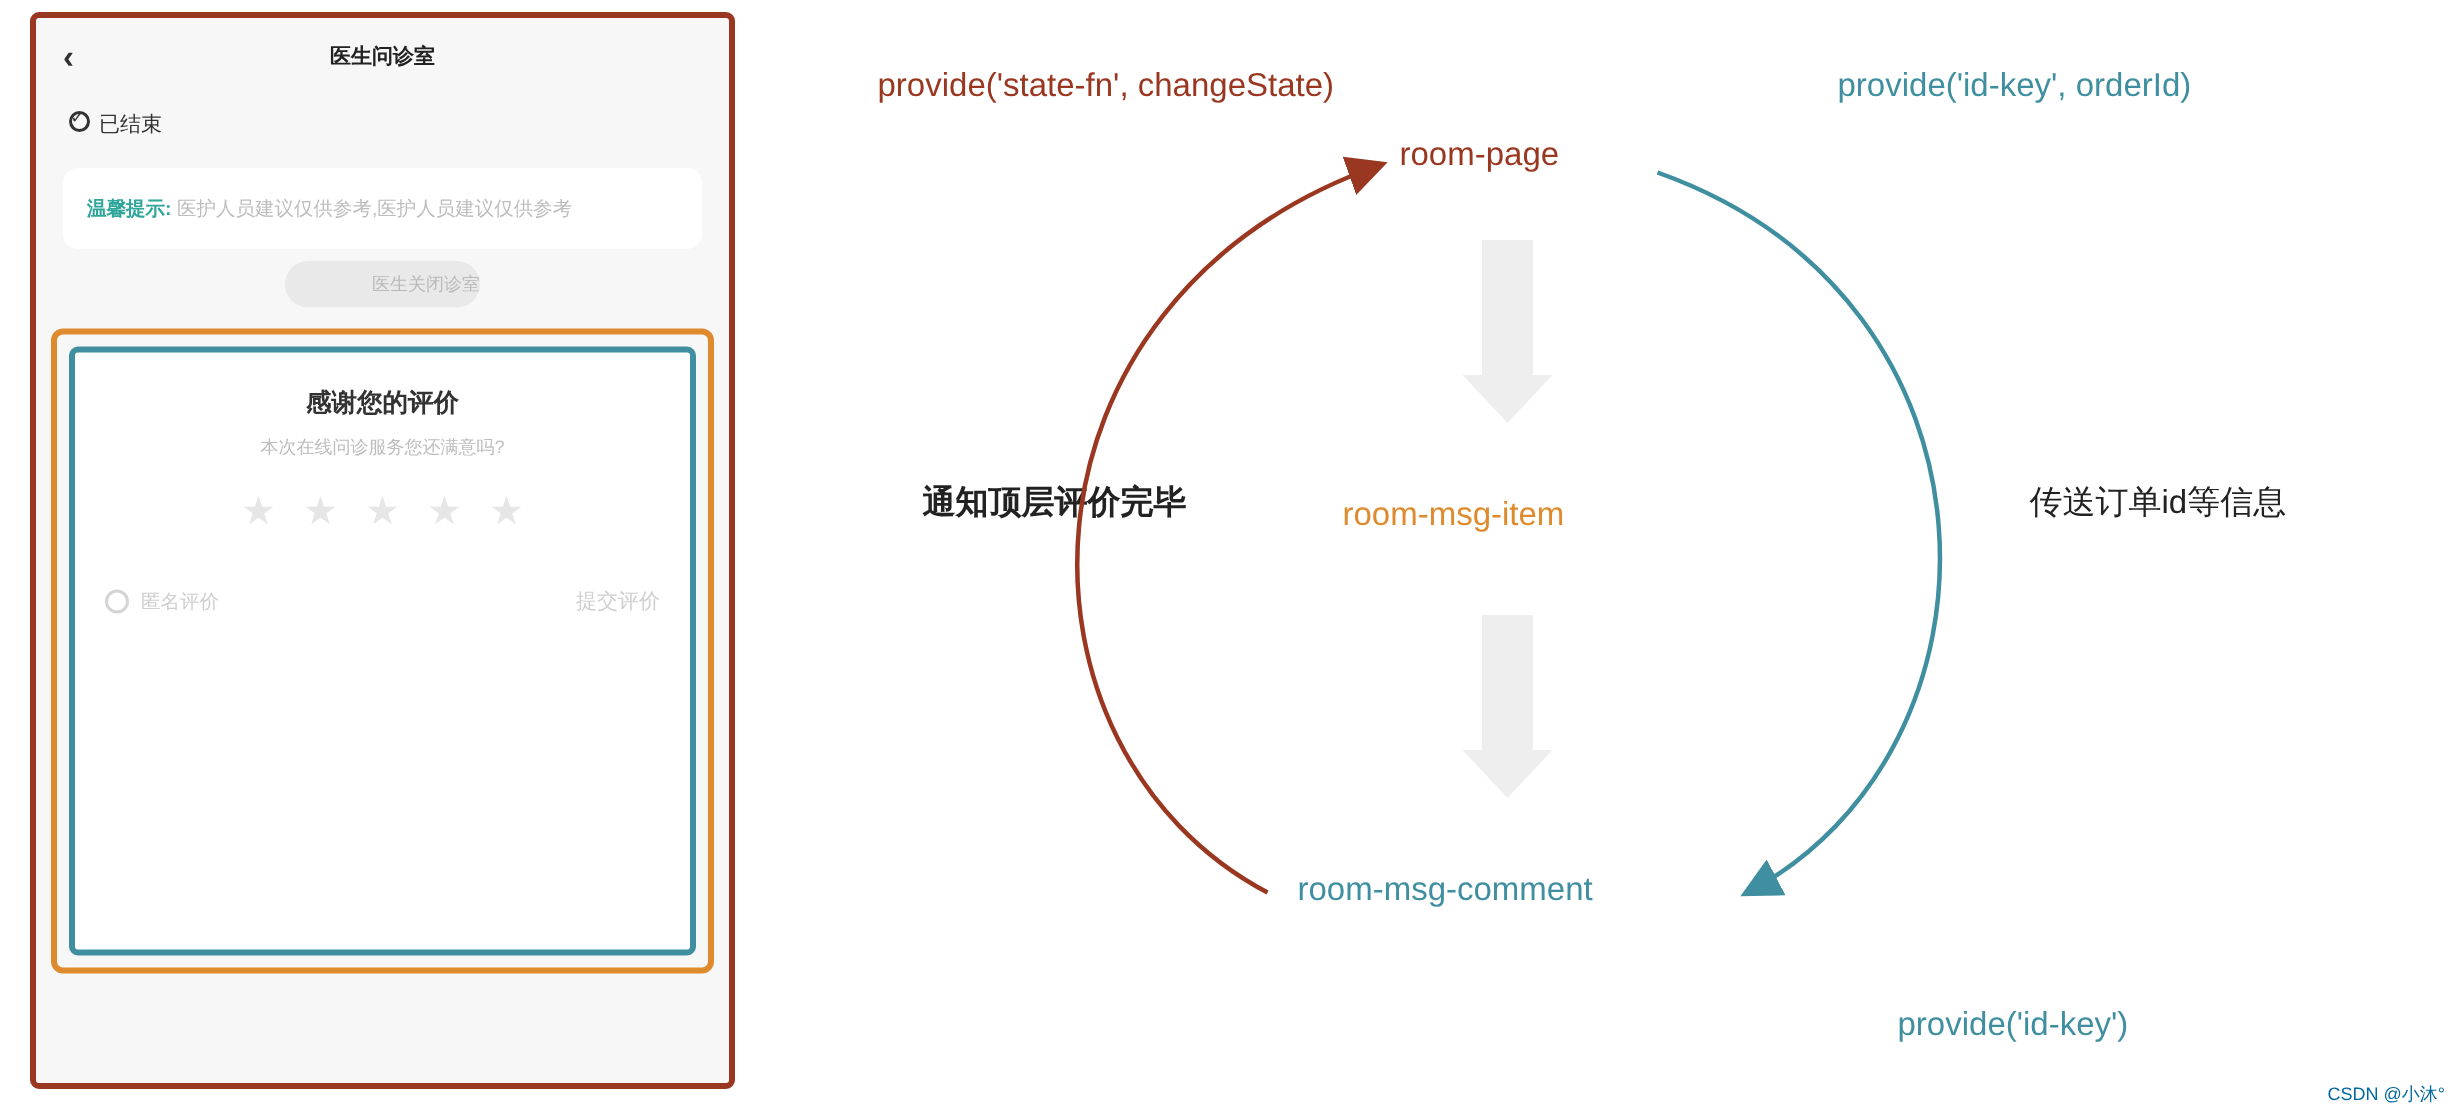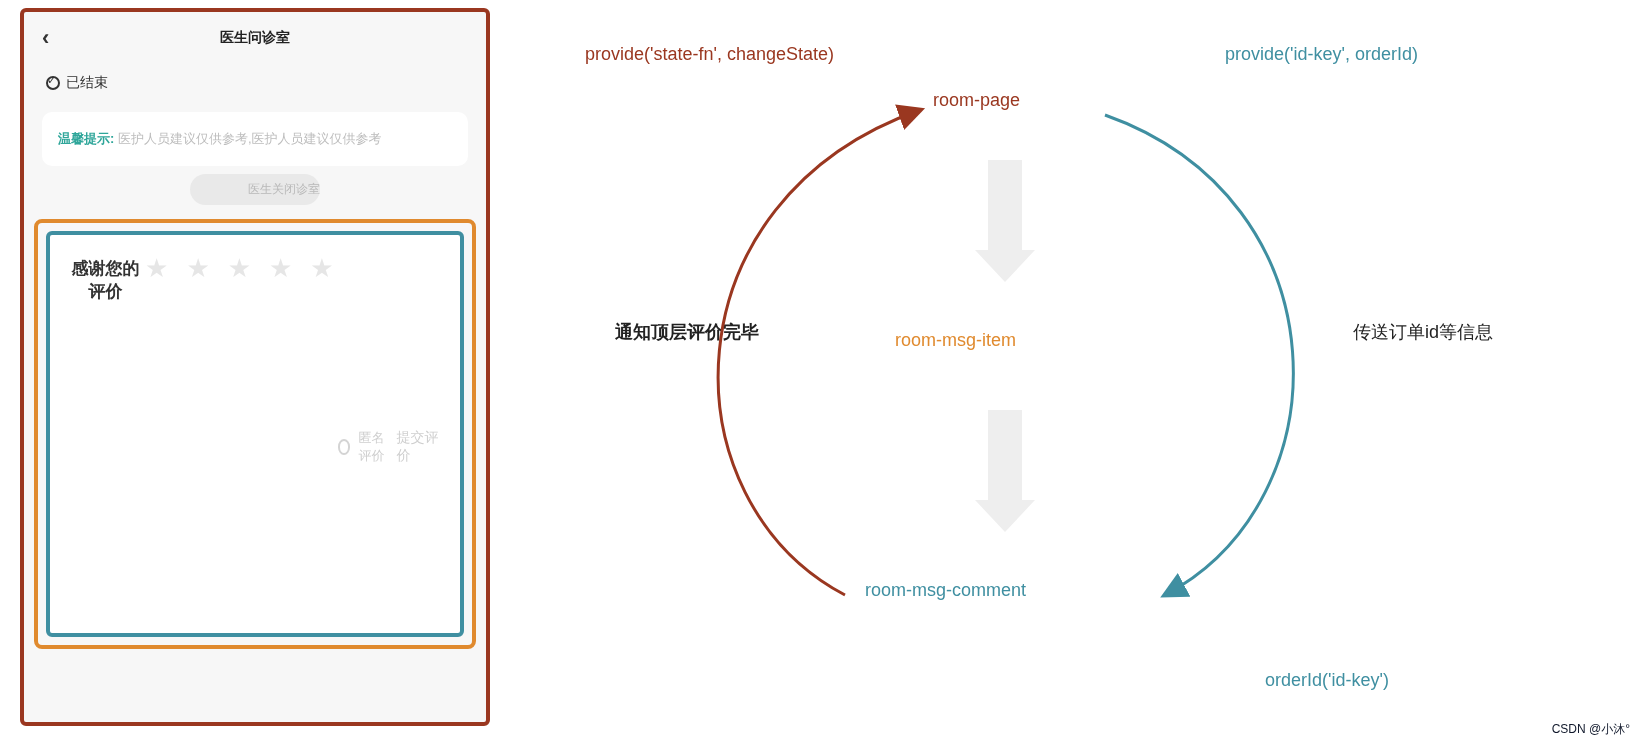--- a/index.html
+++ b/index.html
@@ -15,60 +15,60 @@
   body{margin:0;width:1638px;height:744px;background:#fff;position:relative}
 
   
   .phone-outer{
     position:absolute;left:20px;top:8px;width:470px;height:718px;
     border:4px solid var(--c-brown);border-radius:6px;background:#f7f7f7;
   }
   .phone-header{display:flex;align-items:center;height:52px;padding:0 18px}
   .back{font-size:22px;font-weight:bold;color:#333;width:24px}
   .title{flex:1;text-align:center;font-size:14px;font-weight:600;color:#222}
-  .status-row{padding:10px 22px 6px;font-size:14px;color:#333;display:flex;align-items:center;gap:6px}
+  .status-row{padding:10px 22px 6px;font-size:14px;color:#333;display:flex;gap:6px}
   .status-ico{width:14px;height:14px;border:2px solid #333;border-radius:50%;position:relative}
   .status-ico::after{content:"✓";position:absolute;left:-1px;top:-4px;font-size:11px;color:#333}
 
   .tip-card{margin:14px 18px 8px;background:#fff;border-radius:10px;padding:18px 16px;font-size:13px;color:#bdbdbd}
   .tip-card b{color:var(--c-tealtext);font-weight:600}
 
   .pill{margin:8px auto 14px;display:block;width:130px;text-align:right;background:#e9e9e9;color:#b9b9b9;font-size:12px;border-radius:20px;padding:7px 0}
 
   
   .msg-item-box{
     margin:6px 10px 10px;border:4px solid var(--c-orange);border-radius:8px;padding:8px;height:430px
   }
   .comment-box{
     height:100%;border:4px solid var(--c-teal);border-radius:6px;background:#fff;
-    padding:18px 16px 10px;display:flex;flex-direction:row
+    padding:18px 16px 10px;display:flex;flex-direction:column
   }
   .c-title{text-align:center;font-size:17px;font-weight:600;color:#333;margin-top:4px}
   .c-sub{text-align:center;font-size:12px;color:#bdbdbd;margin:10px 0 18px}
   .stars{display:flex;justify-content:center;gap:18px;margin-bottom:18px}
   .star{font-size:26px;color:#e6e6e6}
   .ta{background:#f6f6f6;border-radius:8px;padding:14px;font-size:13px;color:#c7c7c7;height:120px;position:relative}
   .ta .cnt{position:absolute;right:14px;bottom:10px;font-size:12px;color:#9a9a9a}
   .c-foot{display:flex;align-items:center;justify-content:space-between;margin-top:18px;padding:0 4px}
   .anon{display:flex;align-items:center;gap:8px;font-size:13px;color:#cfcfcf}
   .radio{width:16px;height:16px;border:2px solid #d4d4d4;border-radius:50%}
   .submit{font-size:14px;color:#cfcfcf}
 
   
   .diagram{position:absolute;left:545px;top:0;width:1080px;height:744px}
-  .diagram .lbl{position:absolute;font-size:18px;white-space:nowrap}
+  .diagram .lbl{position:absolute;font-size:22px;white-space:nowrap}
   .node{font-size:28px}
   .orange{color:var(--c-orange)} .brown{color:var(--c-brown)} .teal{color:var(--c-teal)} .dark{color:var(--c-dark)}
 
   
   .fat-arrow{position:absolute;width:60px;color:#eee}
   .fat-arrow .shaft{width:34px;height:90px;background:#eee;margin:0 auto}
   .fat-arrow .head{width:0;height:0;border-left:30px solid transparent;border-right:30px solid transparent;border-top:32px solid #eee;margin:0 auto}
 
-  .watermark{position:absolute;right:8px;bottom:6px;font-size:12px;color:#0f172a}
+  .watermark{position:absolute;right:8px;bottom:6px;font-size:12px;color:#0369a1}
 </style>
 </head>
 <body>
 
 <div class="phone-outer">
   <div class="phone-header">
     <div class="back">‹</div>
     <div class="title">医生问诊室</div>
     <div style="width:24px"></div>
   </div>
@@ -81,20 +81,21 @@
   <div class="tip-card">
     <b>温馨提示:</b>
     <span>医护人员建议仅供参考,医护人员建议仅供参考</span>
   </div>
 
   <span class="pill">医生关闭诊室</span>
 
   <div class="msg-item-box">
     <div class="comment-box">
       <div class="c-title">感谢您的评价</div>
+      <div class="c-sub">本次在线问诊服务您还满意吗?</div>
       <div class="stars">
         <span class="star">★</span>
         <span class="star">★</span>
         <span class="star">★</span>
         <span class="star">★</span>
         <span class="star">★</span>
       </div>
       <div class="c-foot">
         <div class="anon">
           <span class="radio"></span>
@@ -111,21 +112,21 @@
   <span class="lbl brown" style="left:40px;top:44px">provide('state-fn', changeState)</span>
   <span class="lbl teal" style="left:680px;top:44px">provide('id-key', orderId)</span>
 
   <span class="lbl node brown" style="left:388px;top:90px">room-page</span>
   <span class="lbl node orange" style="left:350px;top:330px">room-msg-item</span>
   <span class="lbl node teal" style="left:320px;top:580px">room-msg-comment</span>
 
   <span class="lbl dark" style="left:70px;top:320px;font-weight:700">通知顶层评价完毕</span>
   <span class="lbl dark" style="left:808px;top:320px;font-weight:400">传送订单id等信息</span>
 
-  <span class="lbl teal" style="left:720px;top:670px">orderId('id-key')</span>
+  <span class="lbl teal" style="left:720px;top:670px">provide('id-key')</span>
 
   <div class="fat-arrow" style="left:430px;top:160px">
     <div class="shaft"></div>
       <div class="head"></div>
   </div>
   <div class="fat-arrow" style="left:430px;top:410px">
     <div class="shaft"></div>
       <div class="head"></div>
   </div>
 

